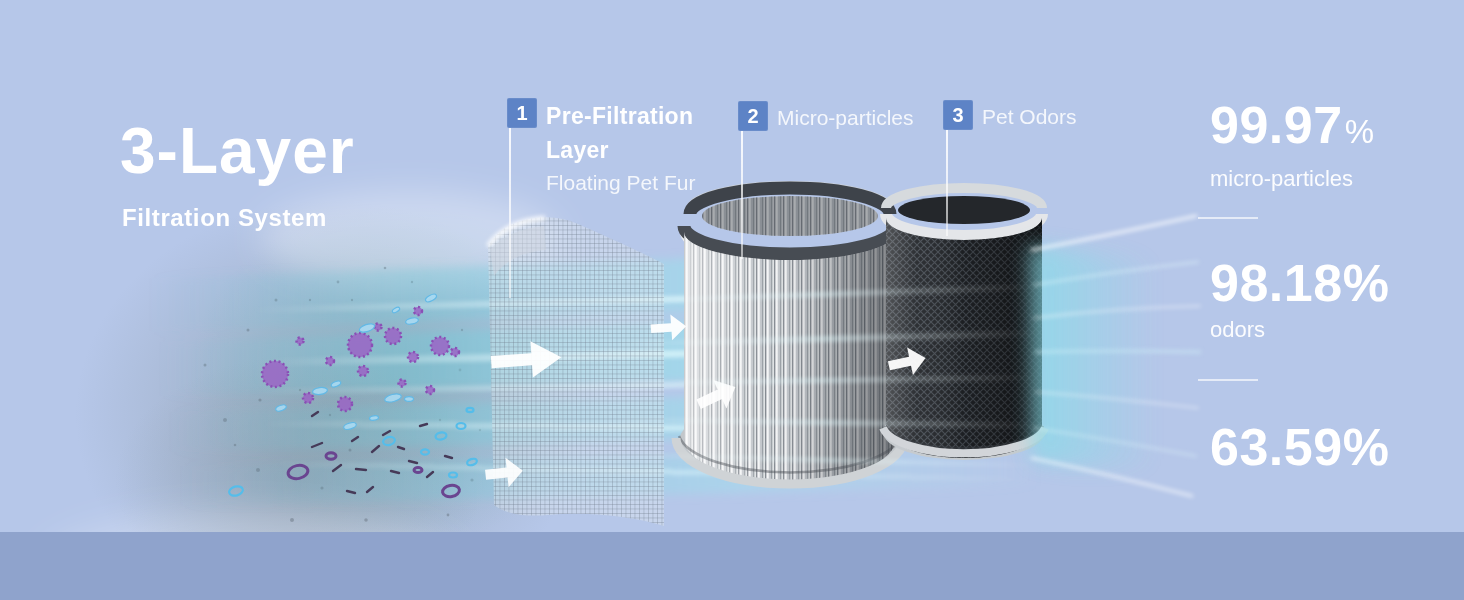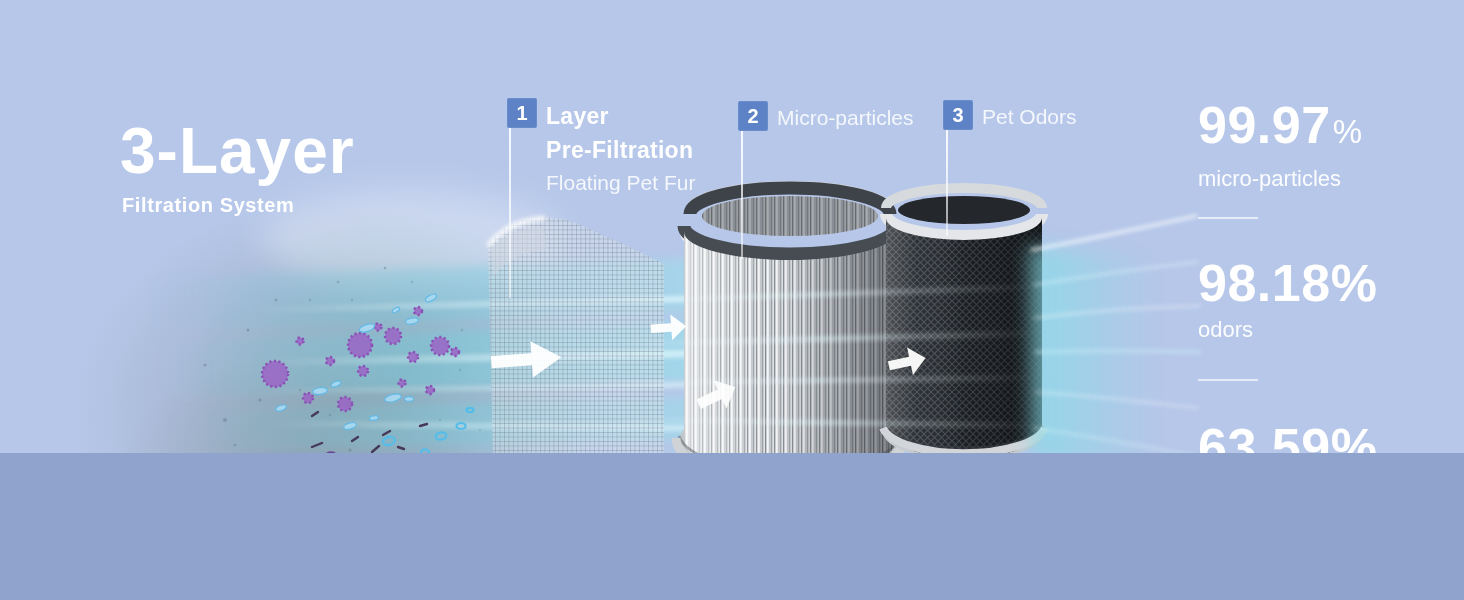--- a/index.html
+++ b/index.html
@@ -1,46 +1,46 @@
 <!DOCTYPE html>
 <html><head>
 <meta charset="utf-8">
 <style>
   html,body{margin:0;padding:0;background:#8fa3cc;}
   .banner{
-    position:relative;width:1464px;height:453px;overflow:hidden;
+    position:relative;width:1464px;height:532px;overflow:hidden;
     background:#b6c7e9;
     font-family:"Liberation Sans",sans-serif;
     -webkit-font-smoothing:antialiased;
   }
   .scene-svg{position:absolute;left:0;top:0;z-index:1;}
 
   
   .title-block{position:absolute;left:120px;top:118px;z-index:3;color:#fff;}
   .title-main{font-size:64px;font-weight:700;line-height:66px;letter-spacing:1px;}
-  .title-sub{font-size:20px;font-weight:700;letter-spacing:.6px;margin-top:10px;margin-left:2px;}
+  .title-sub{font-size:24px;font-weight:700;letter-spacing:.6px;margin-top:20px;margin-left:2px;}
 
   
   .callout{position:absolute;z-index:3;display:flex;align-items:flex-start;}
   .callout .badge{
     width:30px;height:30px;background:#5d83c6;color:#fff;border-radius:2px;
     font-size:20px;font-weight:700;display:flex;align-items:center;justify-content:center;
     flex:0 0 auto;box-shadow:0 0 0 1px rgba(255,255,255,.08) inset;
   }
   .callout-text{margin-left:9px;padding-top:1px;color:#fff;}
   .callout-name{font-size:23px;font-weight:700;line-height:34px;letter-spacing:.3px;}
   .callout-desc{font-size:21px;font-weight:400;line-height:29px;color:rgba(255,255,255,.85);margin-top:1px;}
   .connector{position:absolute;width:2px;background:linear-gradient(to bottom,rgba(255,255,255,.9),rgba(255,255,255,.55));z-index:2;}
   #conn-1{left:509px;top:128px;height:170px;}
   #conn-2{left:741px;top:131px;height:128px;}
   #conn-3{left:946px;top:130px;height:106px;}
 
   
   .stats{position:absolute;left:1198px;top:0;width:250px;z-index:3;color:#fff;}
-  .stat{position:absolute;left:0;}
+  .stat{position:absolute;left:12px;}
   .stat-value{font-size:52px;font-weight:700;line-height:50px;letter-spacing:.5px;white-space:nowrap;}
   .unit-sm{font-size:33px;font-weight:400;margin-left:2px;}
   .unit-bd{font-size:52px;font-weight:700;}
   .stat-label{font-size:22px;font-weight:400;margin-top:9px;color:rgba(255,255,255,.95);}
   .stat-divider{position:absolute;left:1198px;width:60px;height:2px;background:rgba(255,255,255,.65);z-index:3;}
   #stat-1{top:100px;} #stat-2{top:258px;} #stat-3{top:422px;}
   #div-1{top:217px;} #div-2{top:379px;}
 </style>
 </head>
 <body>
@@ -308,22 +308,22 @@
     <div class="title-sub">Filtration System</div>
   </div>
 
   <div class="connector" id="conn-1"></div>
   <div class="connector" id="conn-2"></div>
   <div class="connector" id="conn-3"></div>
 
   <div class="callout" style="left:507px;top:98px;">
     <div class="badge">1</div>
     <div class="callout-text">
+      <div class="callout-name">Pre-Filtration</div>
       <div class="callout-name">Layer</div>
-      <div class="callout-name">Pre-Filtration</div>
       <div class="callout-desc">Floating Pet Fur</div>
     </div>
   </div>
 
   <div class="callout" style="left:738px;top:101px;">
     <div class="badge">2</div>
     <div class="callout-text">
       <div class="callout-desc">Micro-particles</div>
     </div>
   </div>

